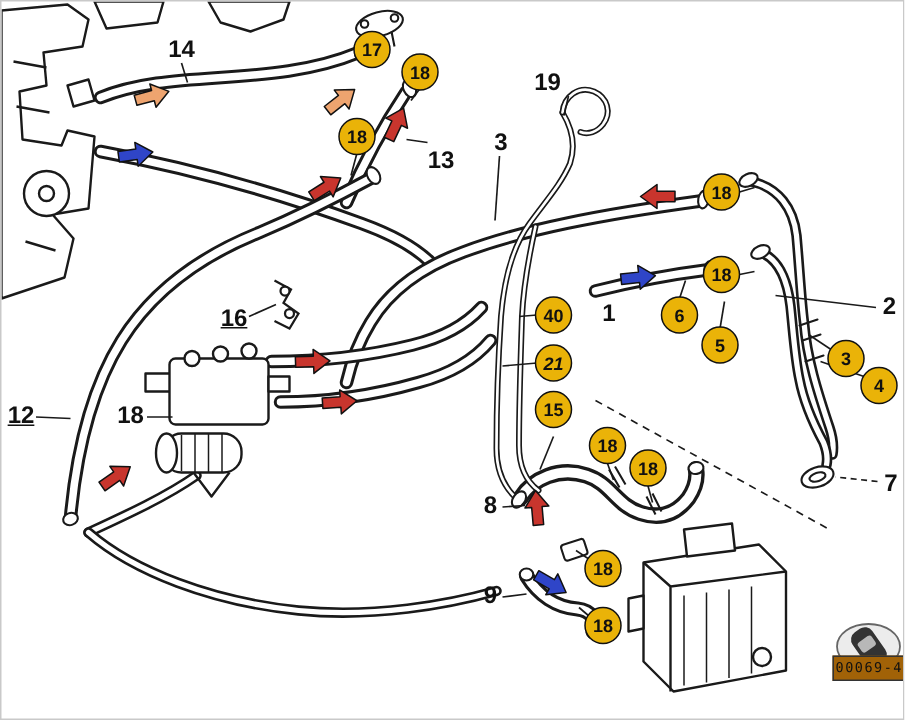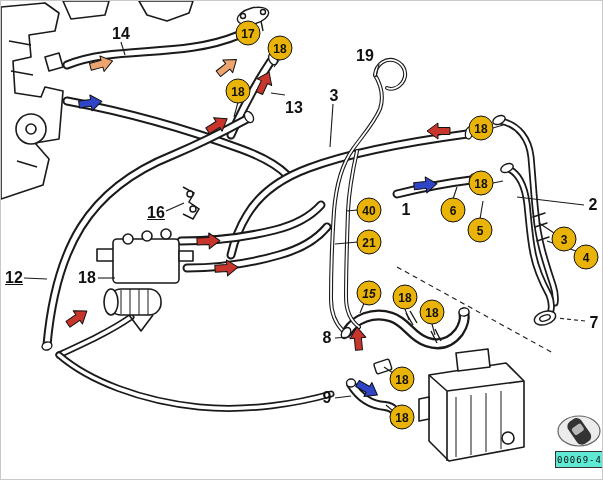--- a/index.html
+++ b/index.html
@@ -14,22 +14,22 @@
     position:absolute; transform:translate(-50%,-50%);
     font:bold 16px "Liberation Sans", sans-serif; color:#111;
     white-space:nowrap; line-height:1;
   }
   .callout.circled {
     width:23px; height:23px; border:1.7px solid #111; border-radius:50%;
     background:#eab308; display:flex; align-items:center; justify-content:center;
     font-size:12px;
   }
   .partnum {
-    position:absolute; left:554px; top:450px; width:47px; height:15px;
-    border:1px solid #333; background:#5eead4; color:#111;
+    position:absolute; left:554px; top:436px; width:47px; height:15px;
+    border:1px solid #333; background:#a16207; color:#111;
     font:9px "DejaVu Sans Mono", monospace; letter-spacing:1px;
     display:flex; align-items:center; justify-content:center;
   }
 </style>
 </head>
 <body>
 
 <div class="stage">
 
   <svg id="art" width="603" height="480" viewBox="0 0 603 480">
@@ -222,24 +222,24 @@
       <div class="callout circled" style="left: 480px; top: 127px;">18</div>
       <div class="callout circled" style="left: 480px; top: 182px;">18</div>
       <div class="callout" style="left: 592px; top: 204px;">2</div>
       <div class="callout circled" style="left: 452px; top: 209px;">6</div>
       <div class="callout circled" style="left: 479px; top: 229px;">5</div>
       <div class="callout circled" style="left: 563px; top: 238px;">3</div>
       <div class="callout circled" style="left: 585px; top: 256px;">4</div>
       <div class="callout" style="left: 405px; top: 209px;">1</div>
       <div class="callout" style="left: 155px; top: 212px; text-decoration: underline;">16</div>
       <div class="callout circled" style="left: 368px; top: 209px;">40</div>
-      <div class="callout circled" style="left: 368px; top: 241px;">21</div>
+      <div class="callout circled" style="left: 368px; top: 241px; font-style: italic;">21</div>
       <div class="callout" style="left: 13px; top: 277px; text-decoration: underline;">12</div>
       <div class="callout" style="left: 86px; top: 277px;">18</div>
-      <div class="callout circled" style="left: 368px; top: 292px; font-style: italic;">15</div>
+      <div class="callout circled" style="left: 368px; top: 272px;">15</div>
       <div class="callout circled" style="left: 404px; top: 296px;">18</div>
       <div class="callout circled" style="left: 431px; top: 311px;">18</div>
       <div class="callout" style="left: 326px; top: 337px;">8</div>
       <div class="callout circled" style="left: 401px; top: 378px;">18</div>
       <div class="callout" style="left: 326px; top: 397px;">9</div>
       <div class="callout circled" style="left: 401px; top: 416px;">18</div>
       <div class="callout" style="left: 593px; top: 322px;">7</div>
     </div>
 
   <div class="partnum">00069-4</div>

